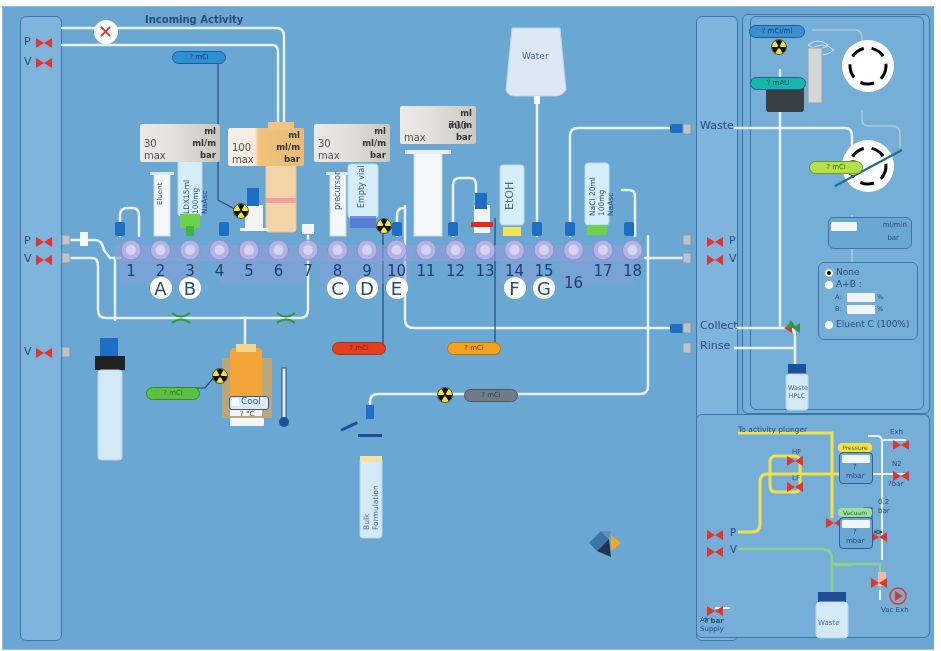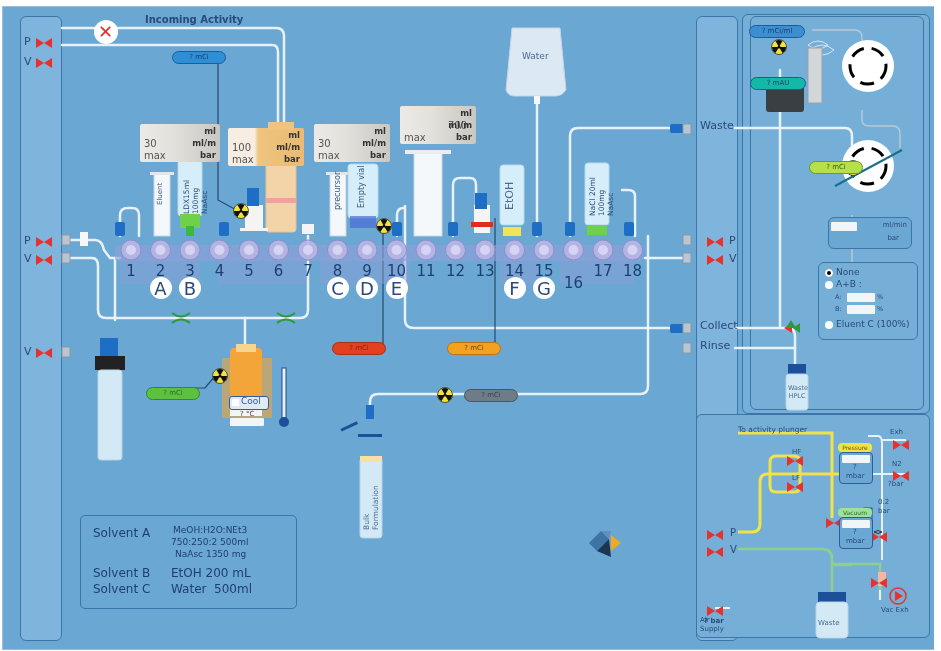--- a/index.html
+++ b/index.html
@@ -495,30 +495,20 @@
   <div class="abs txt" style="left:888px;top:480px;font-size:7px;">?bar</div>
   <div class="abs txt" style="left:878px;top:498px;font-size:7px;">0.2</div>
   <div class="abs txt" style="left:878px;top:507px;font-size:7px;">bar</div>
   <div class="abs txt" style="left:730px;top:527px;font-size:10px;">P</div>
   <div class="abs txt" style="left:730px;top:544px;font-size:10px;">V</div>
   <div class="abs txt" style="left:700px;top:616px;width:32px;font-size:7px;white-space:normal;text-align:left;line-height:9px;">Air Supply</div>
   <div class="abs txt" style="left:704px;top:617px;font-size:7px;font-weight:bold;">? bar</div>
   <div class="abs txt" style="left:881px;top:606px;font-size:7px;">Vac Exh</div>
   <div class="abs txt" style="left:818px;top:619px;font-size:7px;color:#4a6a90;">Waste</div>
 
-  <div class="abs" style="left:80px;top:515px;width:215px;height:92px;border:1.5px solid #3d75a8;border-radius:5px;">
-    <div class="solv" style="left:12px;top:10px;">Solvent A</div>
-    <div class="solv" style="left:92px;top:9px;font-size:9px;">MeOH:H2O:NEt3</div>
-    <div class="solv" style="left:90px;top:21px;font-size:9px;">750:250:2 500ml</div>
-    <div class="solv" style="left:94px;top:33px;font-size:9px;">NaAsc 1350 mg</div>
-    <div class="solv" style="left:12px;top:50px;">Solvent B</div>
-    <div class="solv" style="left:90px;top:50px;">EtOH 200 mL</div>
-    <div class="solv" style="left:12px;top:66px;white-space:pre;">Solvent C</div>
-    <div class="solv" style="left:90px;top:66px;white-space:pre;">Water  500ml</div>
-  </div>
 
   <svg class="abs" style="left:585px;top:526px" width="40" height="34">
     <path d="M4 17 L16 5 L24 13 L12 25 Z" fill="#3e74a4"></path>
     <path d="M16 5 L26 5 L24 13 Z" fill="#5f8fbc"></path>
     <path d="M12 25 L24 13 L26 31 Z" fill="#1c3550"></path>
     <path d="M26 9 L36 17 L26 25 Z" fill="#f2a81f"></path>
   </svg>
 
 </div>
 

